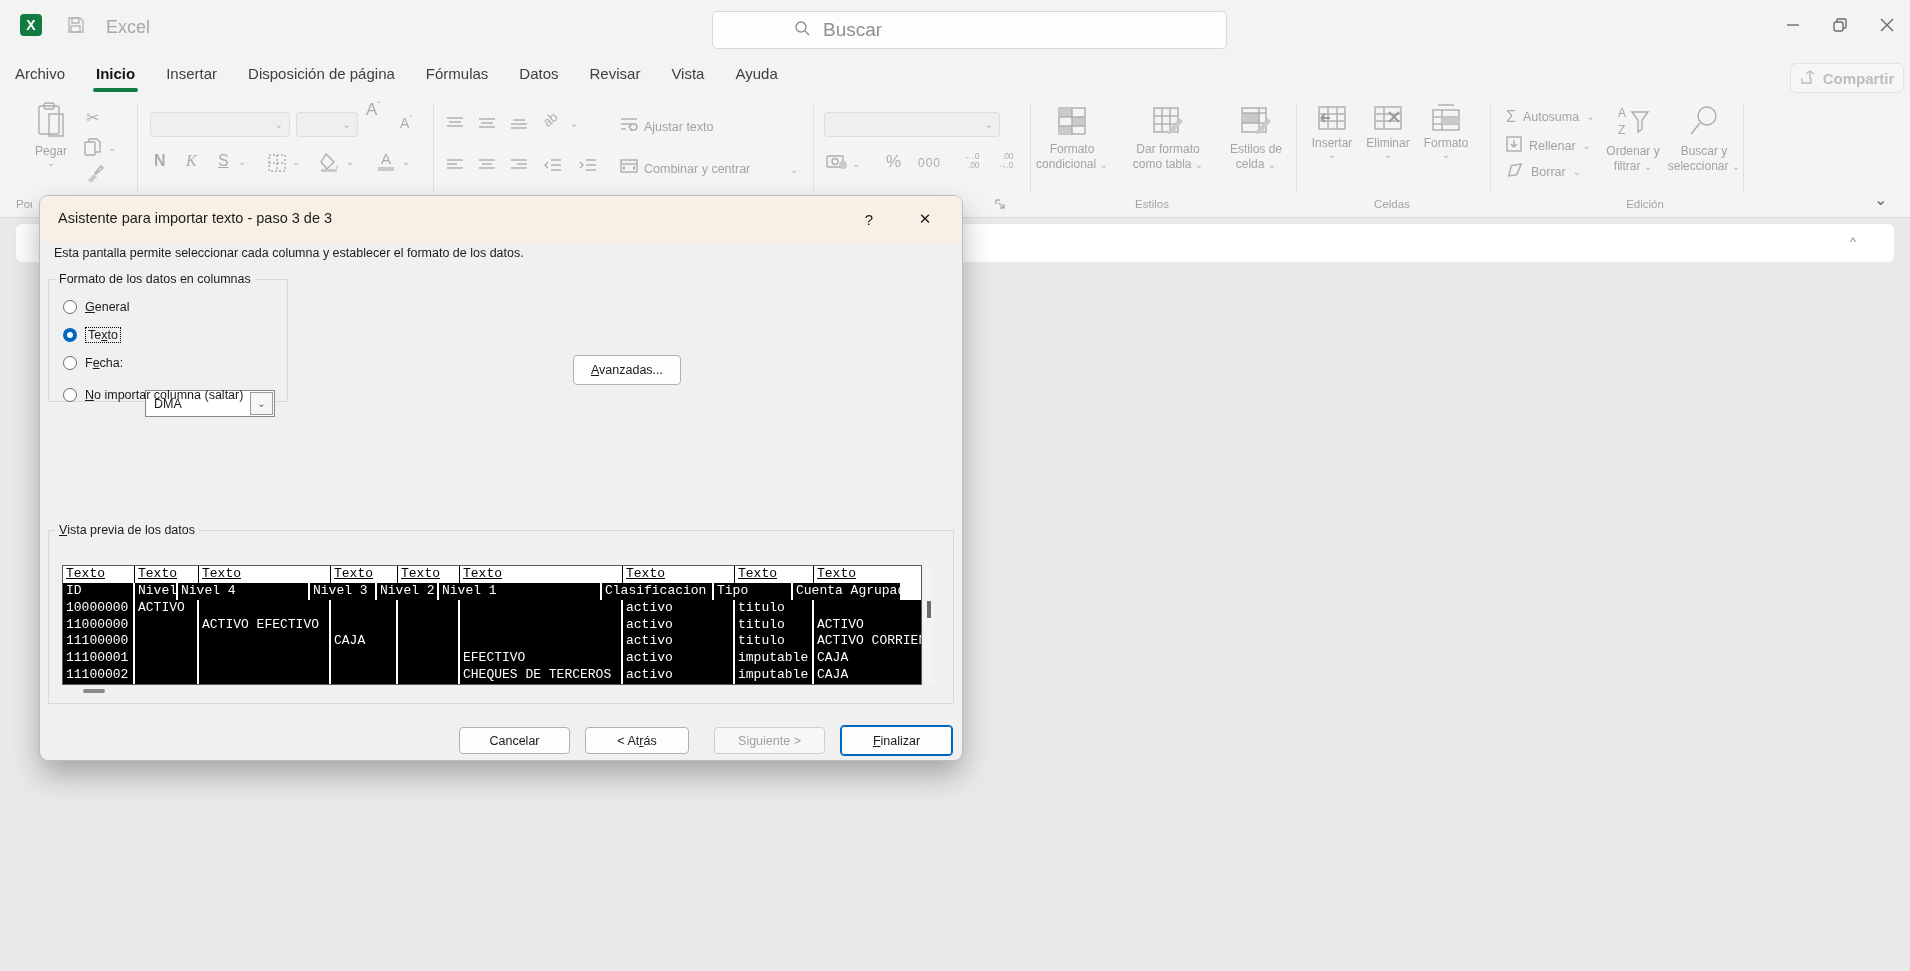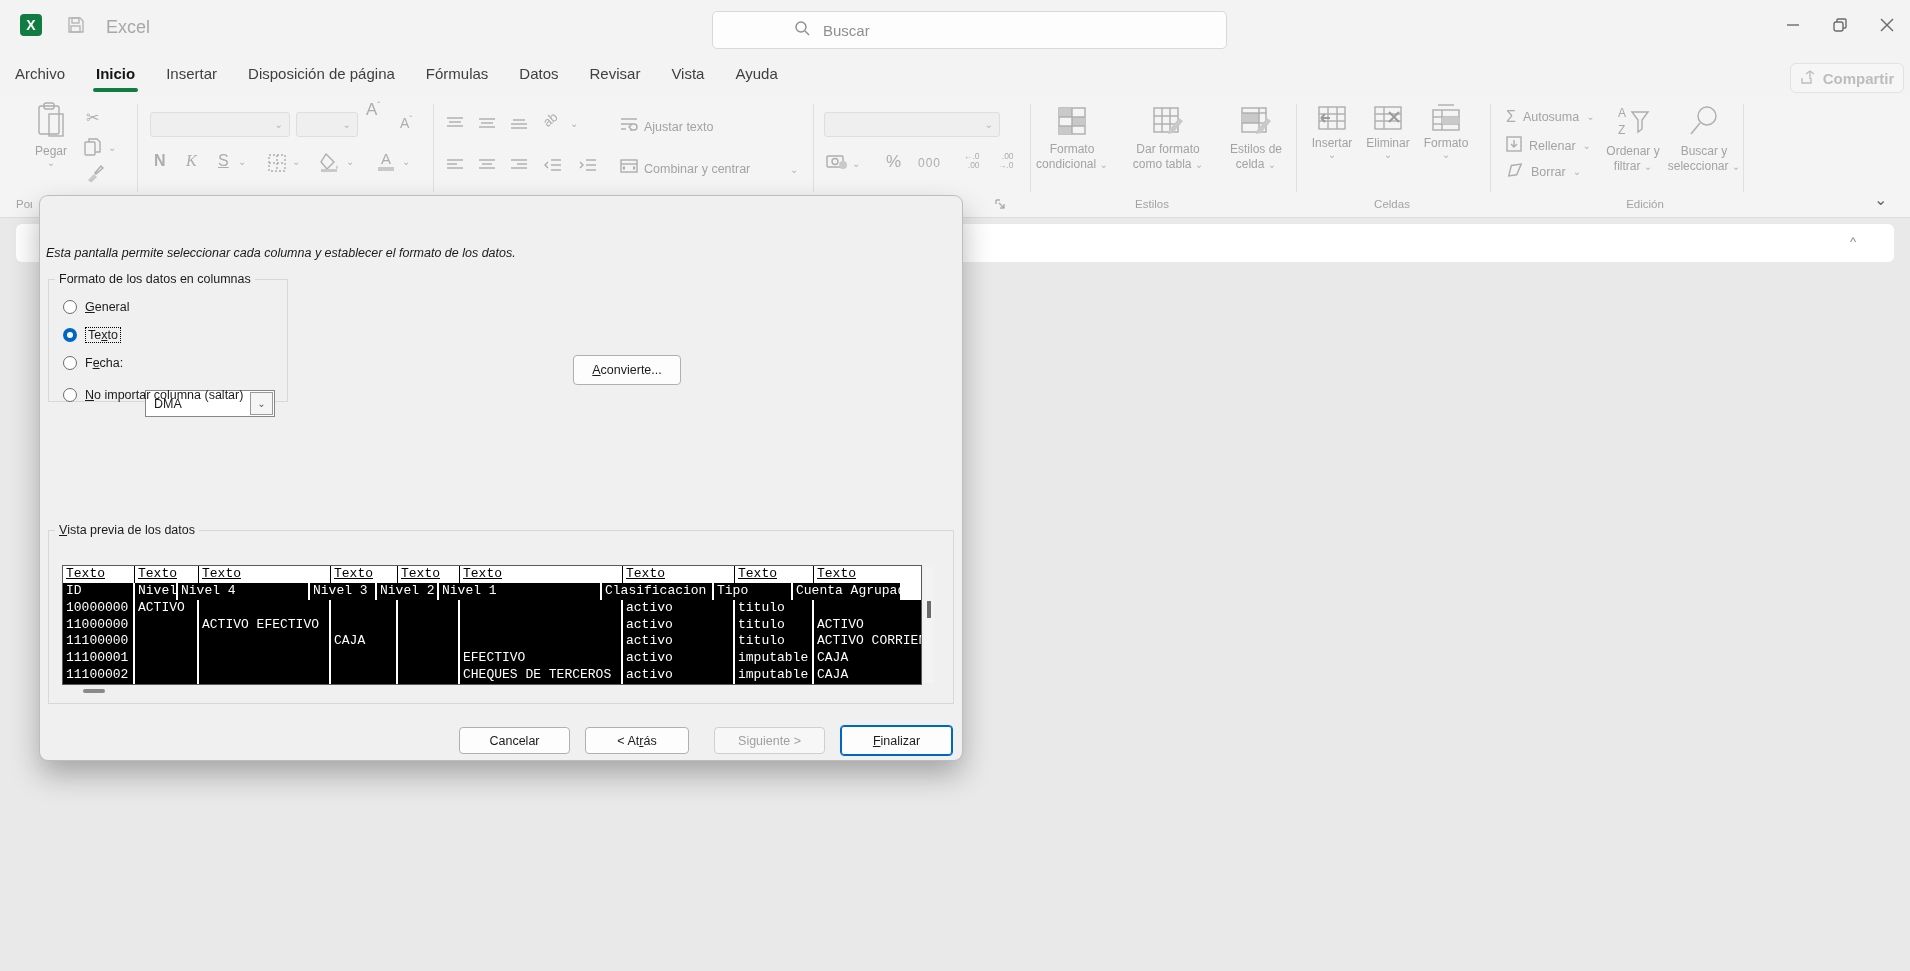--- a/index.html
+++ b/index.html
@@ -7,21 +7,21 @@
     font-family:"Liberation Sans", sans-serif; background:#e9e9e9; }
 
   
   #titlebar { position:absolute; top:0; left:0; width:1910px; height:50px; background:#f3f3f3; }
   #excel-logo { position:absolute; left:20px; top:14px; width:22px; height:22px; background:#107C41;
     border-radius:4px; color:#fff; font-weight:bold; font-size:14px; text-align:center; line-height:22px; }
   #save-icon { position:absolute; left:66px; top:15px; }
   #app-title { position:absolute; left:106px; top:17px; font-size:18px; color:#a8a8a8; }
   #searchbox { position:absolute; left:712px; top:11px; width:515px; height:38px; background:#fdfdfd;
     border:1px solid #d9d9d9; border-radius:5px; display:flex; align-items:center; padding-left:80px; gap:12px; }
-  #searchbox .ph { color:#8f8f8f; font-size:15px; }
+  #searchbox .ph { color:#8f8f8f; font-size:19px; }
   #winbtns { position:absolute; right:0; top:0; height:50px; display:flex; }
   .winbtn { width:47px; height:50px; display:flex; align-items:center; justify-content:center; }
 
   
   #menubar { position:absolute; top:50px; left:0; width:1910px; height:46px; background:#f3f3f3; }
   #ribbon-tabs { position:absolute; left:12px; top:0; height:46px; display:flex; align-items:center; gap:25px; }
   .tab { font-size:15px; color:#3f3f3f; position:relative; padding:2px 3px; white-space:nowrap; cursor:default; }
   .tab.active { color:#151515; font-weight:700; }
   .tab.active::after { content:""; position:absolute; left:0; right:0; bottom:-8px; height:4px;
     border-radius:2px; background:#107C41; }
@@ -52,21 +52,21 @@
 
   
   #dialog { position:absolute; left:40px; top:196px; width:922px; height:564px; background:#f0f0f0;
     border-radius:8px; box-shadow:0 0 0 1px #bdbdbd, 0 14px 30px rgba(0,0,0,.30); z-index:10; }
   #dialog-header { position:absolute; top:0; left:0; right:0; height:46px; background:#f8f0e4;
     border-radius:8px 8px 0 0; }
   #dialog-title { position:absolute; left:18px; top:14px; font-size:14.5px; color:#1b1b1b; }
   .dlg-cap { position:absolute; top:8px; width:30px; height:30px; display:flex; align-items:center;
     justify-content:center; font-size:15px; color:#1b1b1b; }
   #dialog-body { position:absolute; inset:46px 0 0 0; font-size:12.5px; color:#1b1b1b; }
-  #dlg-intro { position:absolute; left:6px; top:4px;font-style:italic; }
+  #dlg-intro { position:absolute; left:14px; top:4px; }
 
   fieldset.grp { position:absolute; border:1px solid #d8d8d8; background:transparent; }
   fieldset.grp legend { font-size:12.5px; color:#1b1b1b; padding:0 4px; margin-left:6px; }
   #fmt-group { left:8px; top:30px; width:240px; height:130px; }
   .radiorow { position:absolute; left:14px; display:flex; align-items:center; gap:8px; }
   .radio { width:14px; height:14px; border-radius:50%; background:#fff; border:1px solid #6b6b6b; }
   .radio.sel { border:4px solid #0067C0; }
   .rlbl .u, .u { text-decoration:underline; }
   #texto-label { border:1px dotted #000; padding:0 2px; }
   #dma-combo { position:absolute; left:96px; top:104px; width:130px; height:27px; background:#fff;
@@ -469,20 +469,25 @@
   <div class="rlabel" style="left:1590px; width:110px">Edición</div>
 
   <span class="glyphbtn" style="left:1874px; top:94px; font-size:16px; color:#6b6b6b">⌄</span>
 </div>
 
 <div id="formulabar">
   <span id="fx-expand">^</span>
 </div>
 
 <div id="dialog">
+  <div id="dialog-header">
+    <span id="dialog-title">Asistente para importar texto - paso 3 de 3</span>
+    <span class="dlg-cap" style="right:78px">?</span>
+    <span class="dlg-cap" style="right:22px">✕</span>
+  </div>
   <div id="dialog-body">
     <div id="dlg-intro">Esta pantalla permite seleccionar cada columna y establecer el formato de los datos.</div>
 
     <fieldset class="grp" id="fmt-group">
       <legend>Formato de los datos en columnas</legend>
       <div class="radiorow" style="top:14px">
         <span class="radio"></span>
         <span class="rlbl"><span></span><span class="u">G</span><span>eneral</span></span>
       </div>
       <div class="radiorow" style="top:41px">
@@ -498,21 +503,21 @@
         <span class="dd">⌄</span>
       </div>
       <div class="radiorow" style="top:102px">
         <span class="radio"></span>
         <span class="rlbl"><span></span><span class="u">N</span><span>o importar columna (saltar)</span></span>
       </div>
     </fieldset>
 
 
     <div id="adv-btn">
-      <span><span></span><span class="u">A</span><span>convierte...</span></span>
+      <span><span></span><span class="u">A</span><span>vanzadas...</span></span>
     </div>
 
     <fieldset class="grp" id="preview-group">
       <legend><span></span><span class="u">V</span><span>ista previa de los datos</span></legend>
     </fieldset>
 
     <div id="pv-table">
       <div id="pv-head">
           <div class="pv-hcell" style="width: 72px;">Texto</div>
           <div class="pv-hcell" style="width: 64px;">Texto</div>

